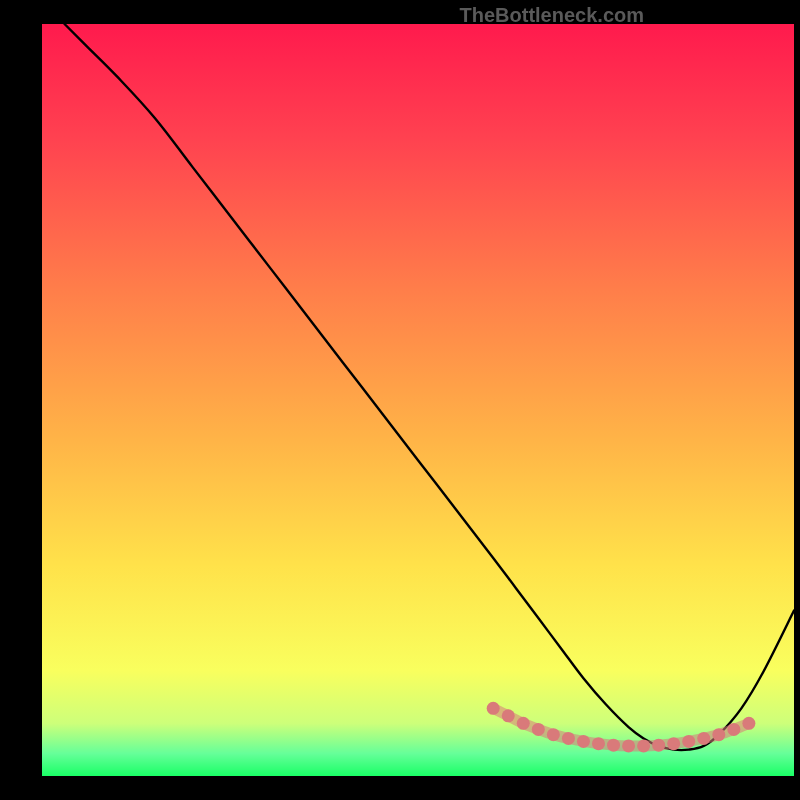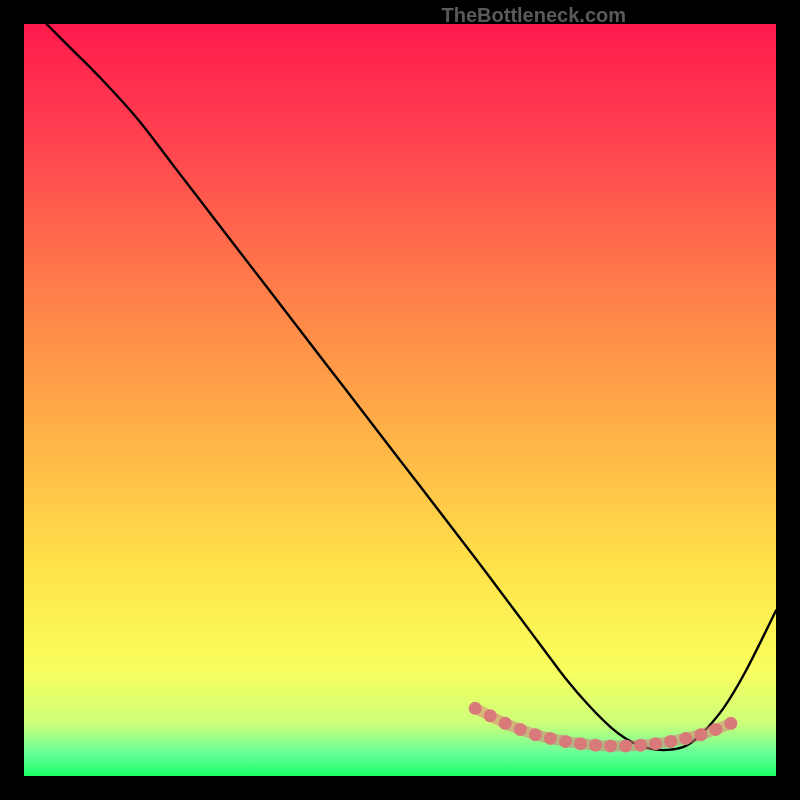--- a/index.html
+++ b/index.html
@@ -9,20 +9,21 @@
     height: 800px;
     background: #000;
     font-family: Arial, Helvetica, sans-serif;
     overflow: hidden;
   }
   .frame {
     position: relative;
     width: 636px;
     height: 800px;
     background: #000;
+    padding-left: 18px;
   }
   .watermark {
     position: absolute;
     top: 4px;
     right: 10px;
     color: #5a5a5a;
     font-size: 20px;
     font-weight: 600;
     z-index: 10;
     user-select: none;

